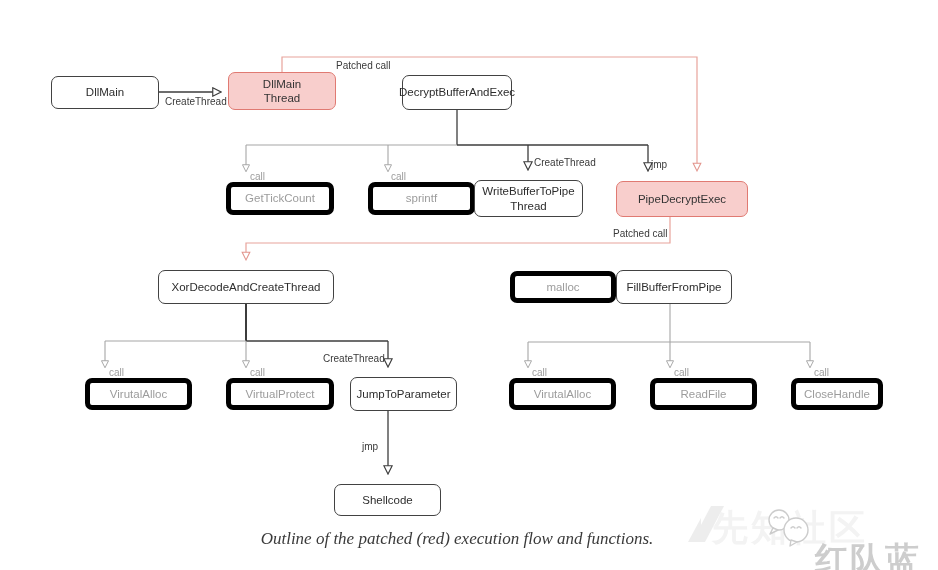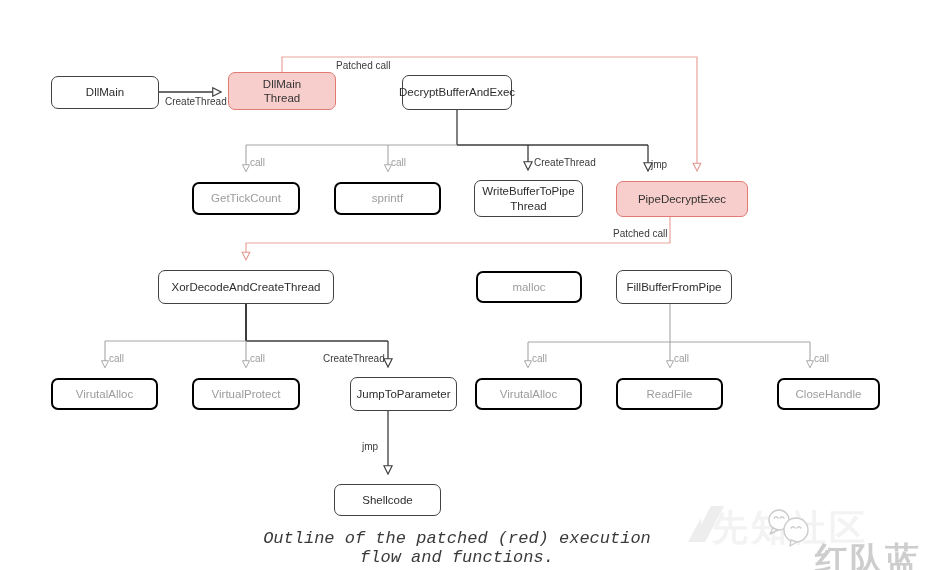--- a/index.html
+++ b/index.html
@@ -12,29 +12,29 @@
   .lnB2{stroke:#3c3c3c;stroke-width:2;fill:none;}
   .lnG{stroke:#a6a6a6;stroke-width:1.1;fill:none;}
   .lnR{stroke:#e8a39b;stroke-width:1.2;fill:none;}
   .node{
     position:absolute;z-index:2;background:#ffffff;border-radius:7px;
     display:flex;align-items:center;justify-content:center;text-align:center;
     box-sizing:border-box;font-size:11.5px;color:#2d2d2d;line-height:1.25;
   }
   .node span{white-space:pre-line;}
   .node.normal{border:1.6px solid #424242;}
-  .node.api{border:2px solid #000000;color:#9c9c9c;}
+  .node.api{border:5px solid #000000;color:#9c9c9c;margin-left:34px;}
   .node.patched{border:1px solid #e07a72;background:#f8cecc;color:#333333;}
   .elabel{
     position:absolute;z-index:3;font-size:10px;color:#3a3a3a;white-space:nowrap;
   }
-  .elabel.gray{color:#9c9c9c;}
+  .elabel.gray{color:#9c9c9c;margin-top:14px;}
   .caption{
     position:absolute;z-index:3;left:251px;top:529px;width:412px;text-align:center;
-    font-family:Liberation Mono, monospace;font-style:italic;font-size:17px;color:#3a3a3a;
+    font-family:Liberation Serif, serif;font-style:italic;font-size:17px;color:#3a3a3a;
   }
   .wm{position:absolute;z-index:4;}
   .wm-faint{
     left:712px;top:504px;font-size:36px;font-weight:bold;letter-spacing:3px;
     color:#f3f3f3;z-index:4;
   }
   .wm-logo{left:688px;top:504px;z-index:5;}
   .wm-wechat{left:766px;top:508px;z-index:6;}
   .wm-brand{
     left:815px;top:537px;font-size:34px;font-weight:bold;letter-spacing:1px;
@@ -132,21 +132,21 @@
     </div>
   <div class="node normal" style="left:350px;top:377px;width:107px;height:34px">
       <span>JumpToParameter</span>
     </div>
   <div class="node api" style="left:475px;top:378px;width:107px;height:32px">
       <span>VirutalAlloc</span>
     </div>
   <div class="node api" style="left:616px;top:378px;width:107px;height:32px">
       <span>ReadFile</span>
     </div>
-  <div class="node api" style="left:777px;top:378px;width:103px;height:32px">
+  <div class="node api" style="left:757px;top:378px;width:92px;height:32px">
       <span>CloseHandle</span>
     </div>
 
   <div class="node normal" style="left:334px;top:484px;width:107px;height:32px">
       <span>Shellcode</span>
     </div>
 
   <span class="elabel" style="left:165px;top:96px">CreateThread</span>
   <span class="elabel" style="left:336px;top:60px">Patched call</span>
   <span class="elabel gray" style="left:250px;top:157px">call</span>

